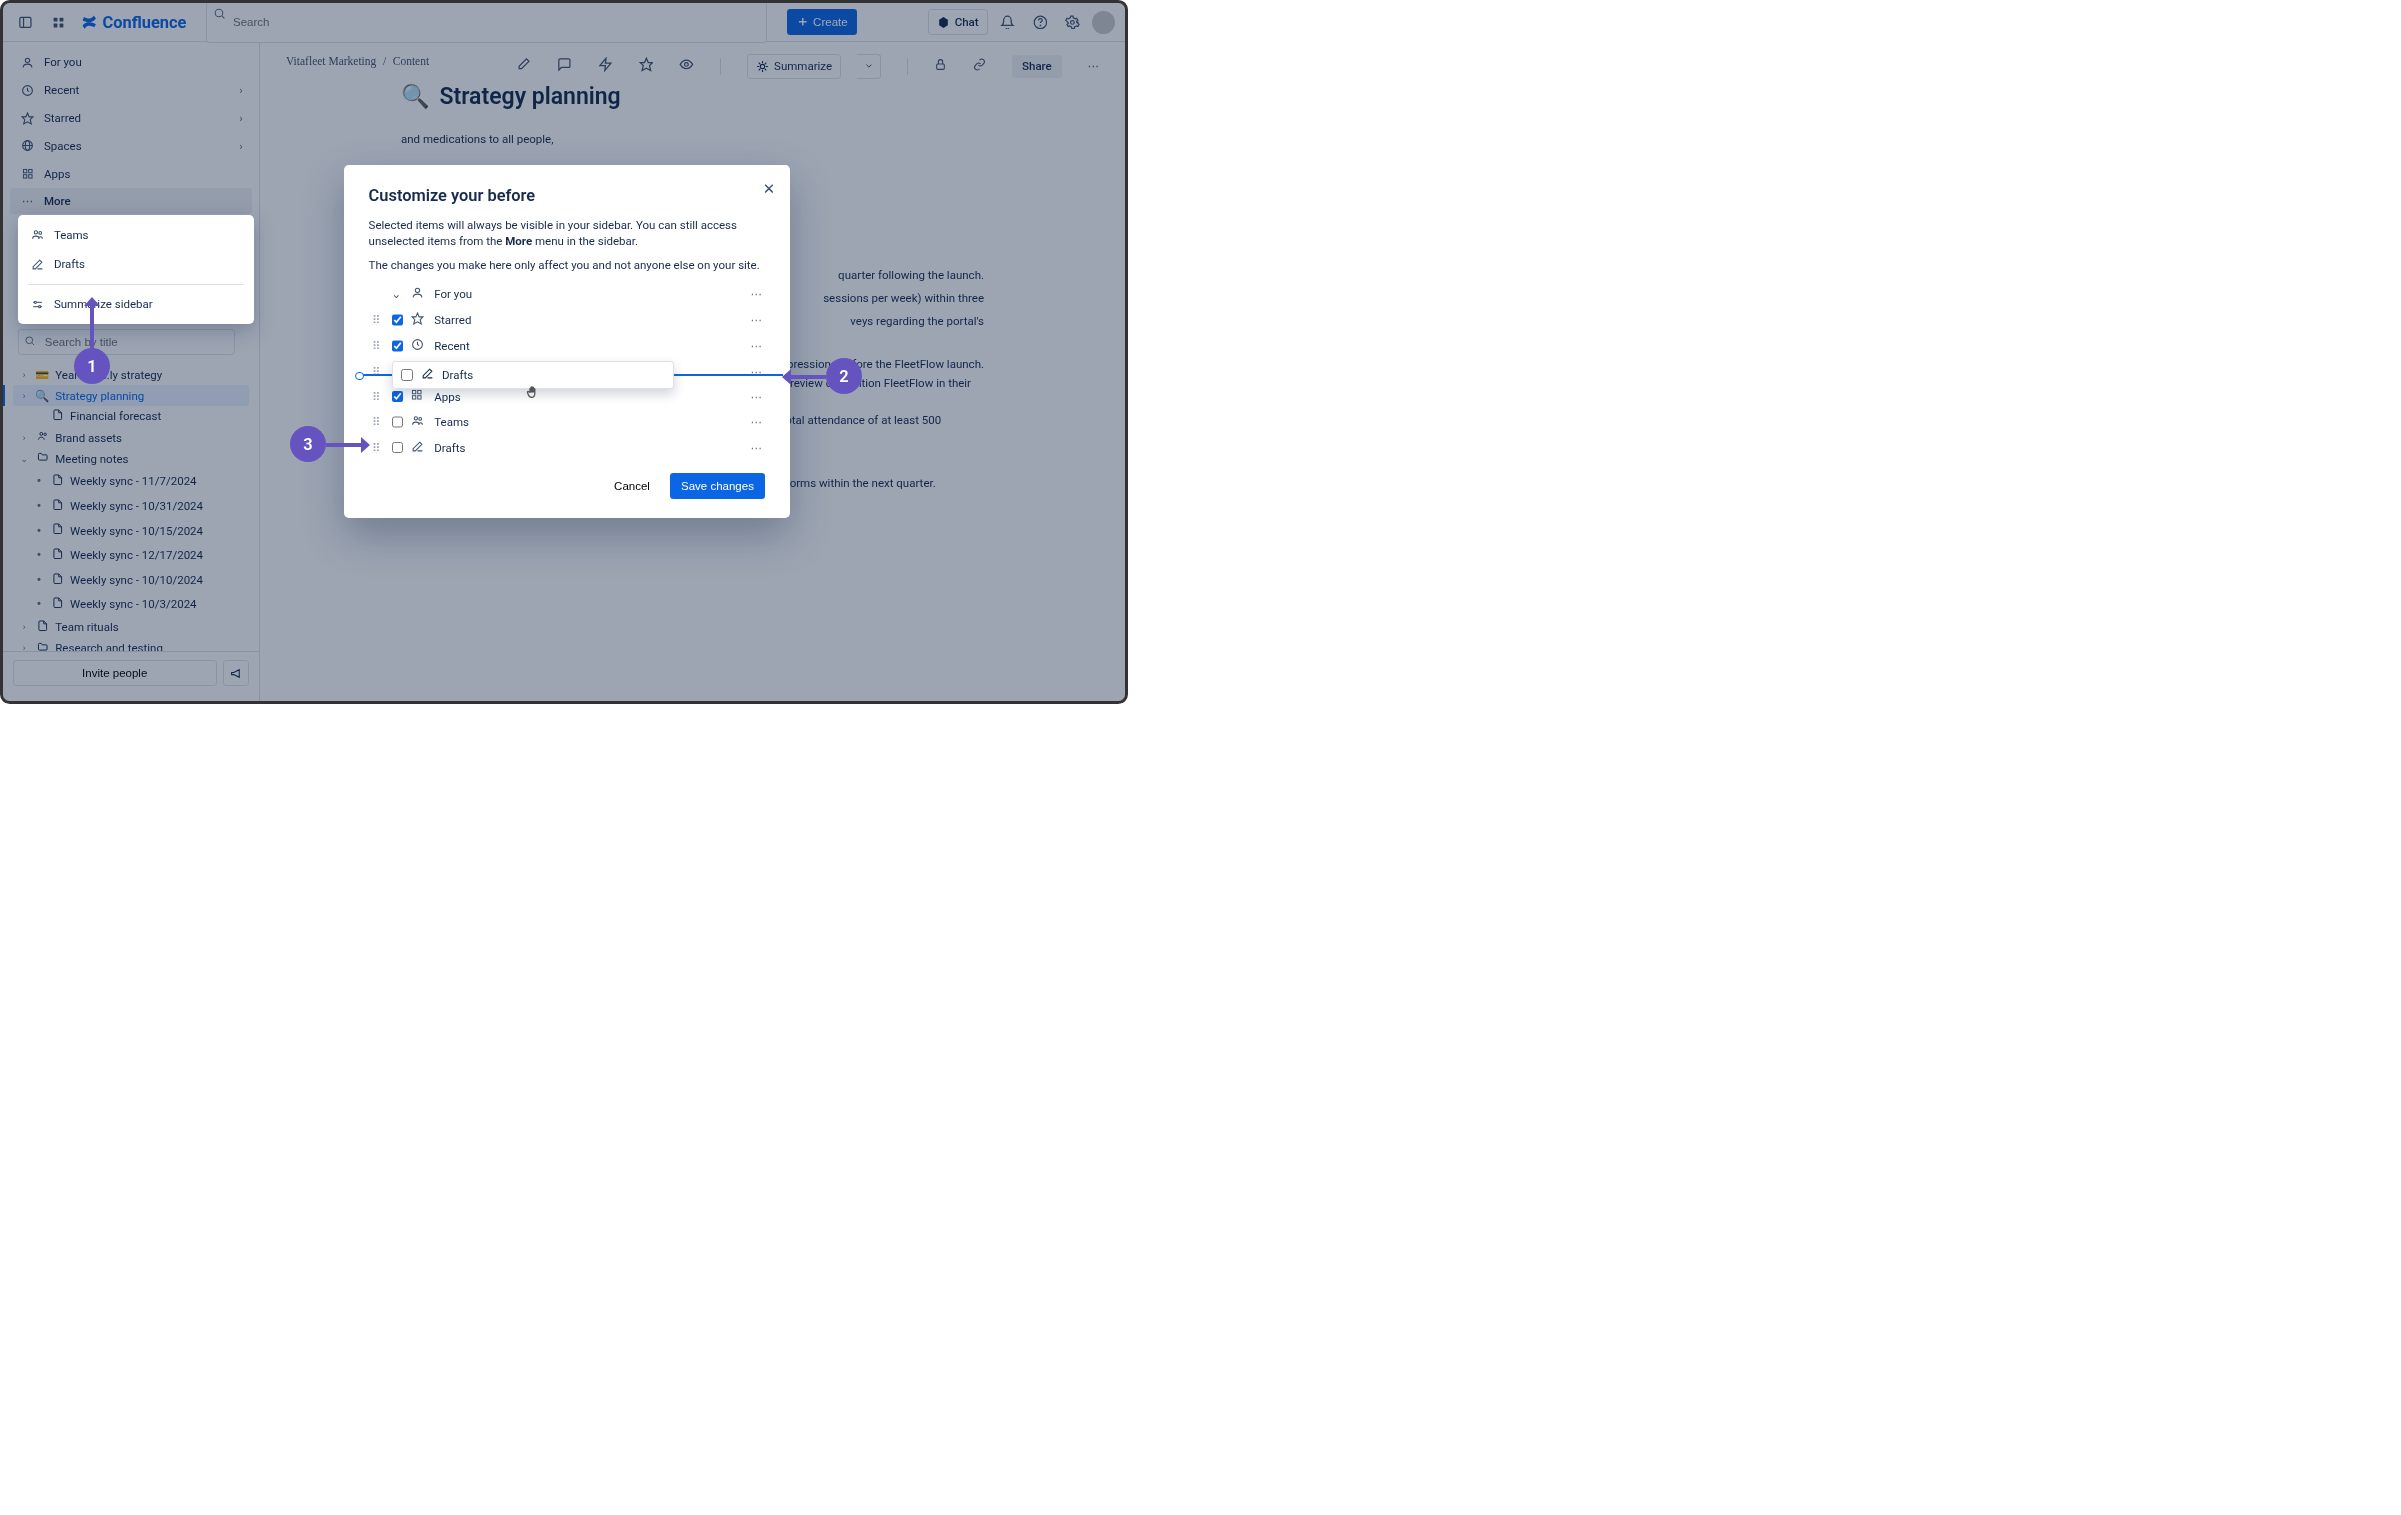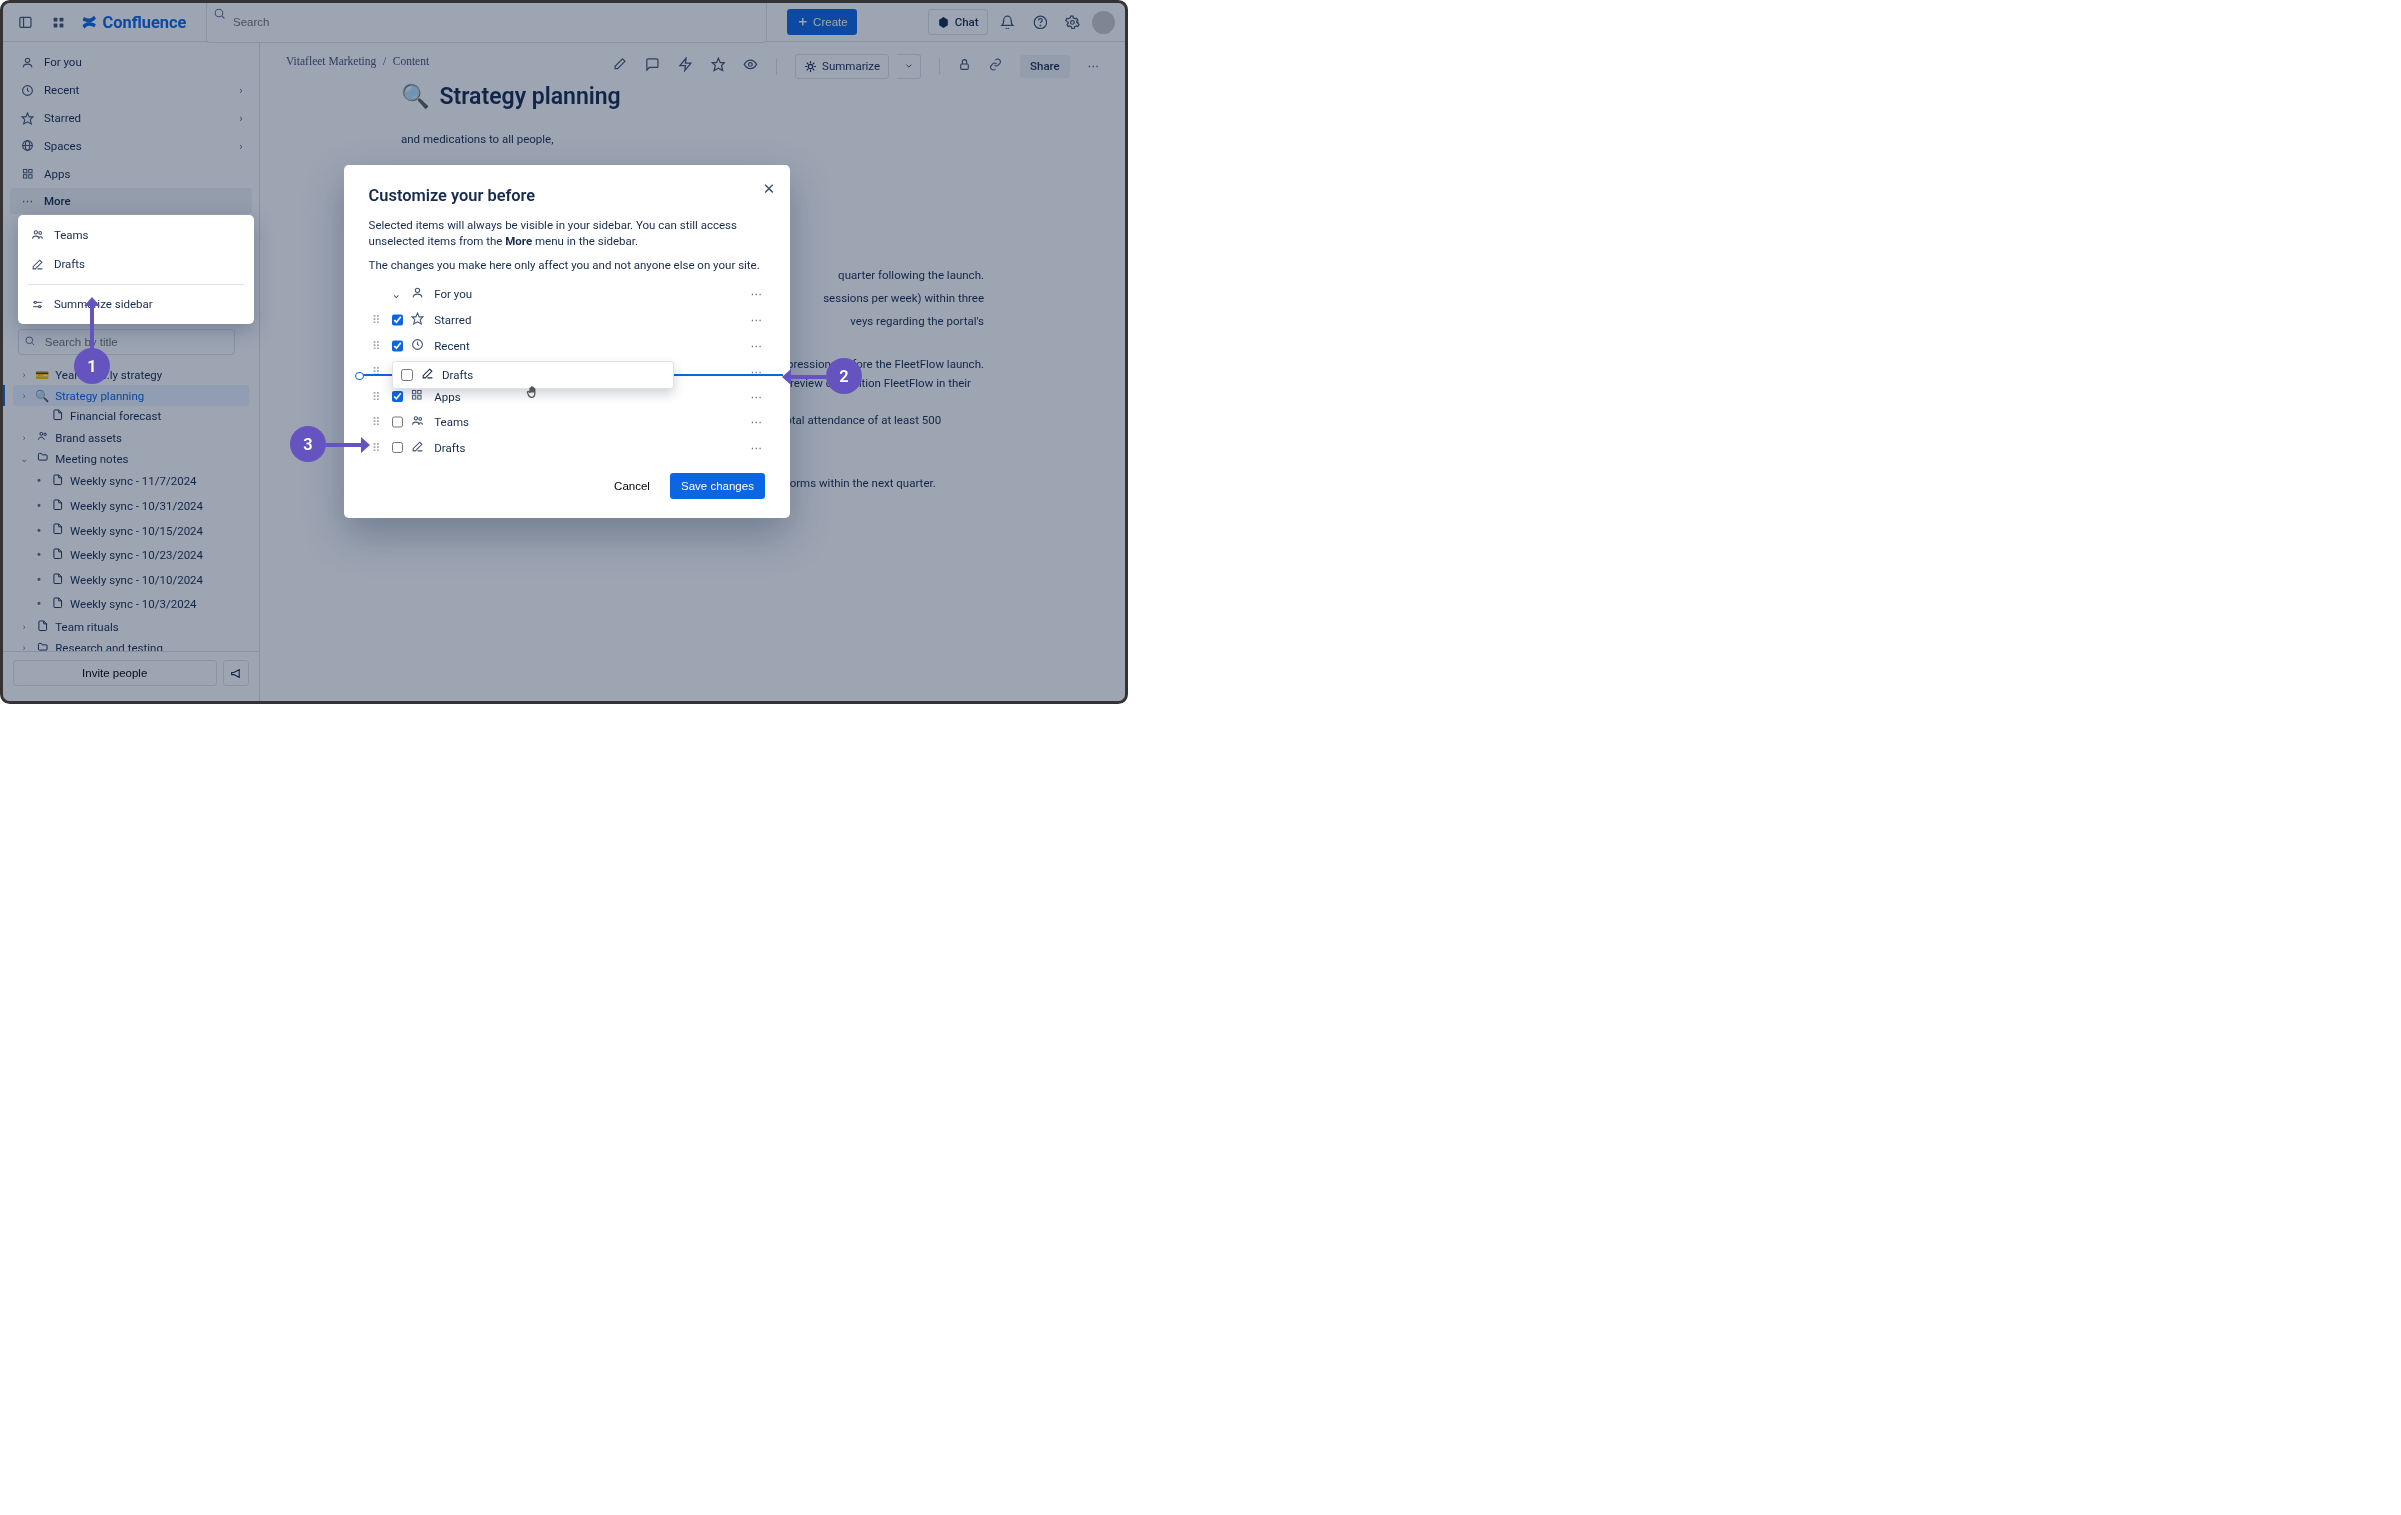--- a/index.html
+++ b/index.html
@@ -32,21 +32,21 @@
 .treerow.active { background:#E9F2FF; color:#0C66E4; position:relative; }
 .treerow.active::before { content:''; position:absolute; left:-9.8px; top:0; bottom:0; width:1.6px; background:#0C66E4; }
 .treerow .caret { width:13px; text-align:center; color:#626F86; font-size:9px; }
 .treerow .ticon { width:14.8px; text-align:center; }
 .bullet { color:#626F86; font-size:14.8px; width:13px; text-align:center; }
 .sbfooter { padding:8.2px 9.8px; display:flex; gap:6.6px; border-top:0.8px solid #dfe1e6; }
 .invitebtn { flex:1; border:0.8px solid #dfe1e6; border-radius:3.3px; height:26px; background:#fff; font-size:11.5px; font-weight:500; }
 .megabtn { width:26px; border:0.8px solid #dfe1e6; border-radius:3.3px; display:flex; align-items:center; justify-content:center; }
 .content { flex:1; padding:13px 26px; overflow:auto; position:relative; }
 .crumbs { display:flex; align-items:center; gap:6.6px; color:#44546F; font-size:11.5px;font-family:Liberation Serif, serif; }
-.pageactions { position:absolute; right:26px; top:11.5px; display:flex; align-items:center; gap:18px; }
+.pageactions { position:absolute; right:26px; top:11.5px; display:flex; align-items:center; gap:26px; }
 .sharebtn { background:#091E420F; padding:4.9px 9.8px; border-radius:3.3px; font-weight:500; }
 .sumbtn { display:flex; align-items:center; gap:4.9px; padding:4.9px 8.2px; border-radius:3.3px; background:#fff; border:0.8px solid #dfe1e6; }
 .sumbtnext { border:0.8px solid #dfe1e6; border-left:none; padding:4.9px 6.6px; border-radius:0 3.3px 3.3px 0; margin-left:-9.8px; background:#fff; }
 .title { font-size:23px; font-weight:600; margin:16.4px 115px 19.7px; display:flex; align-items:center; gap:9.8px; color:#172B4D; }
 .title .temoji { color:#9aa3b0; }
 .docbody { margin:0 115px; color:#172B4D; line-height:1.6; }
 .docbody ul { list-style:disc; padding-left:16.4px; }
 .kr b { font-weight:700; }
 .modal { position:absolute; top:162px; left:341px; width:446px; background:#fff; border-radius:4.9px; box-shadow:0 16.4px 41px rgba(9,30,66,0.3); z-index:70; padding:21.3px 24.6px 19.7px; }
 .modal h2 { font-size:16.4px; font-weight:600; margin-bottom:11.5px; }
@@ -264,21 +264,21 @@
               <polyline points="14,2 14,8 20,8"></polyline>
             </svg></span>
           <span>Weekly sync - 10/15/2024</span>
         </div>
         <div class="treerow" style="padding-left: 19.7px;">
           <span class="bullet">•</span>
           <span class="ticon"><svg width="11.5" height="11.5" viewBox="0 0 24 24" fill="none" stroke="currentColor" stroke-width="2">
               <path d="M14 2H6a2 2 0 00-2 2v16a2 2 0 002 2h12a2 2 0 002-2V8z"></path>
               <polyline points="14,2 14,8 20,8"></polyline>
             </svg></span>
-          <span>Weekly sync - 10/23/2024</span>
+          <span>Weekly sync - 12/17/2024</span>
         </div>
         <div class="treerow" style="padding-left: 19.7px;">
           <span class="bullet">•</span>
           <span class="ticon"><svg width="11.5" height="11.5" viewBox="0 0 24 24" fill="none" stroke="currentColor" stroke-width="2">
               <path d="M14 2H6a2 2 0 00-2 2v16a2 2 0 002 2h12a2 2 0 002-2V8z"></path>
               <polyline points="14,2 14,8 20,8"></polyline>
             </svg></span>
           <span>Weekly sync - 10/10/2024</span>
         </div>
         <div class="treerow" style="padding-left: 19.7px;">

